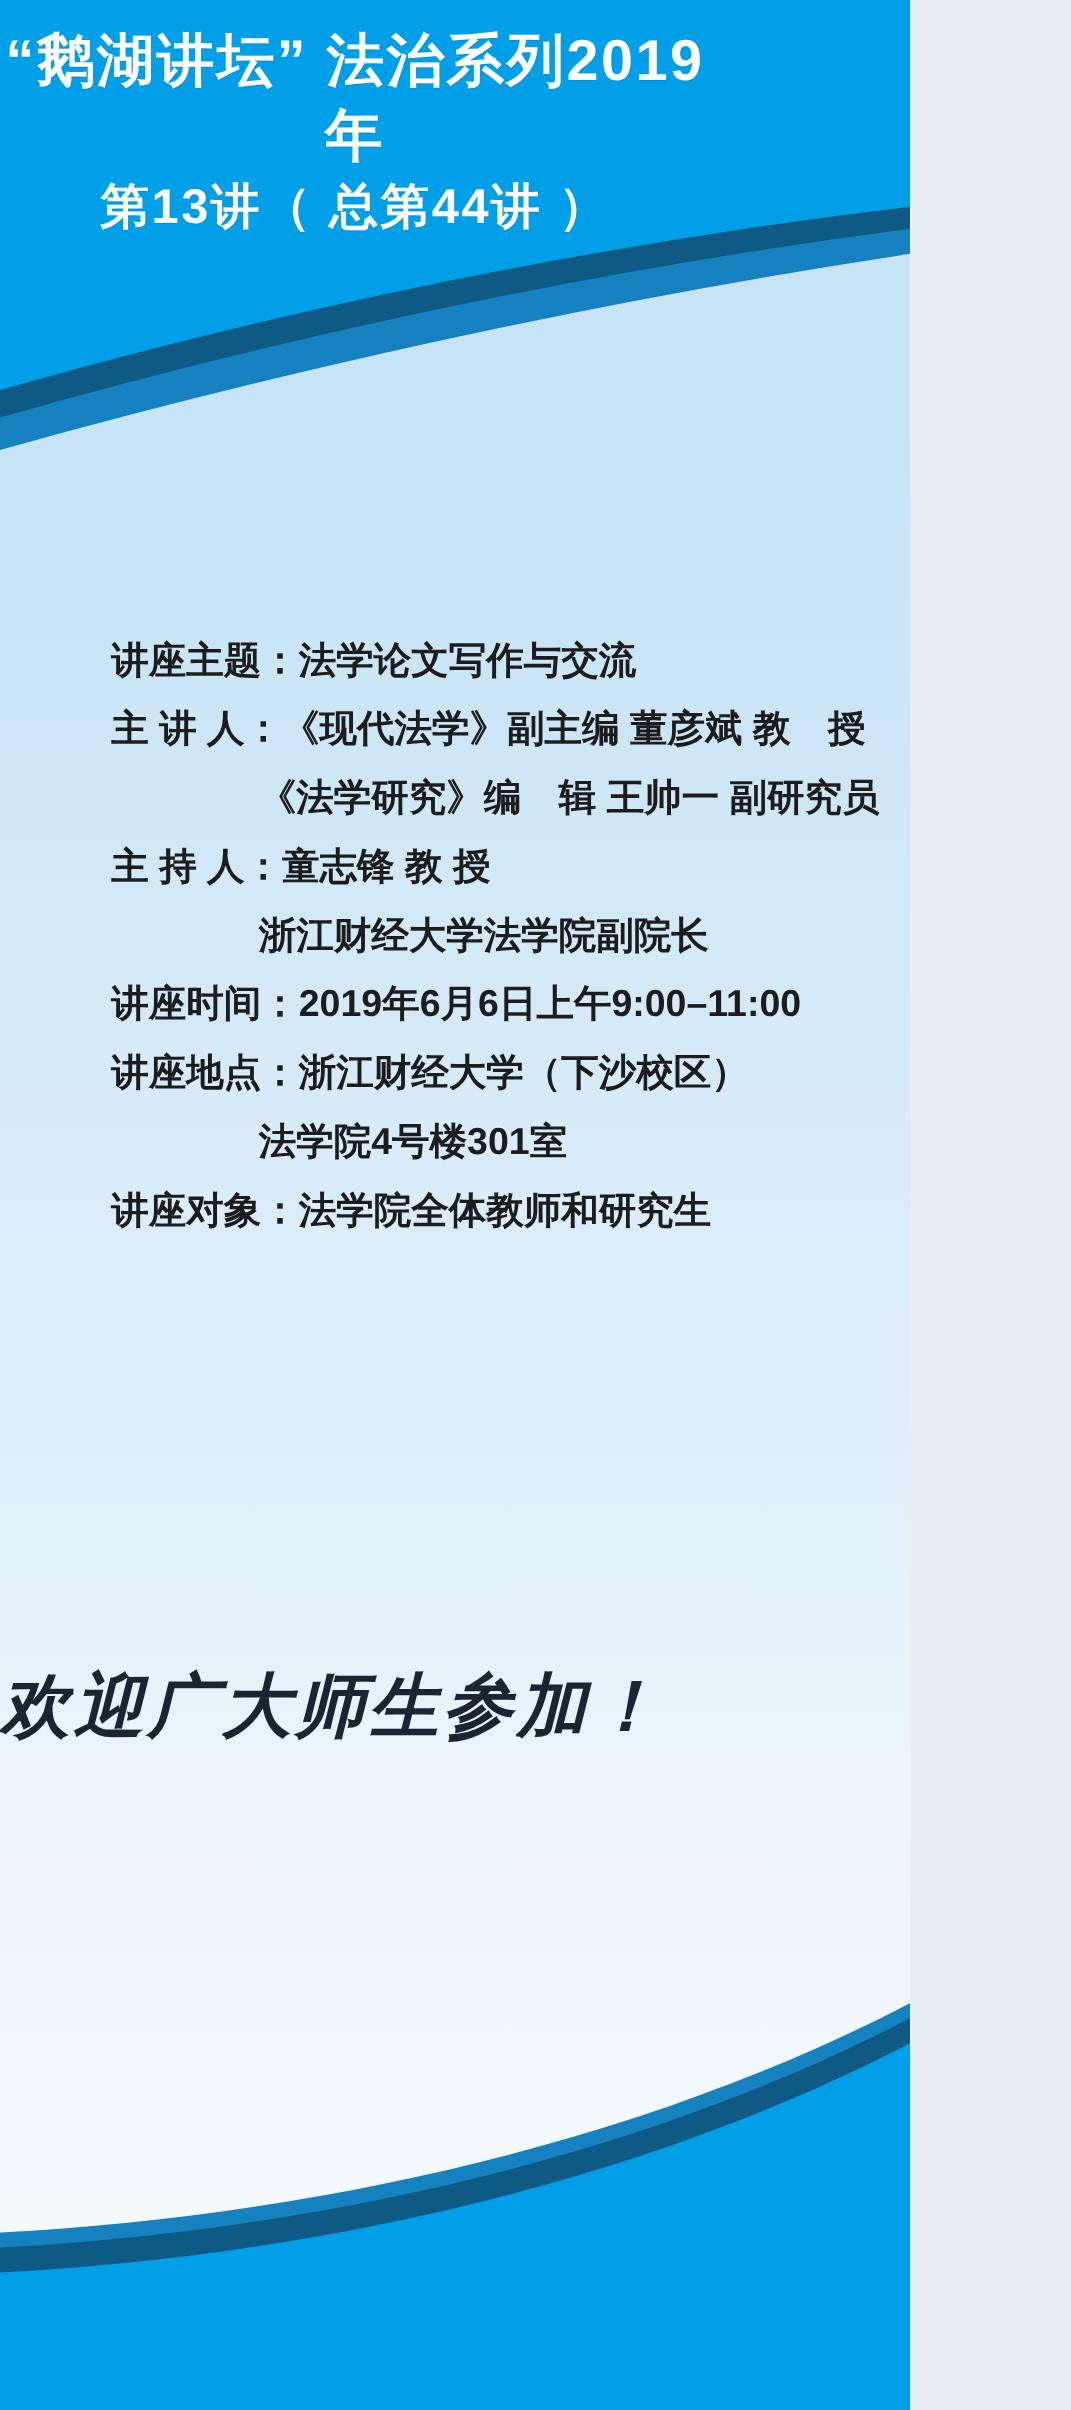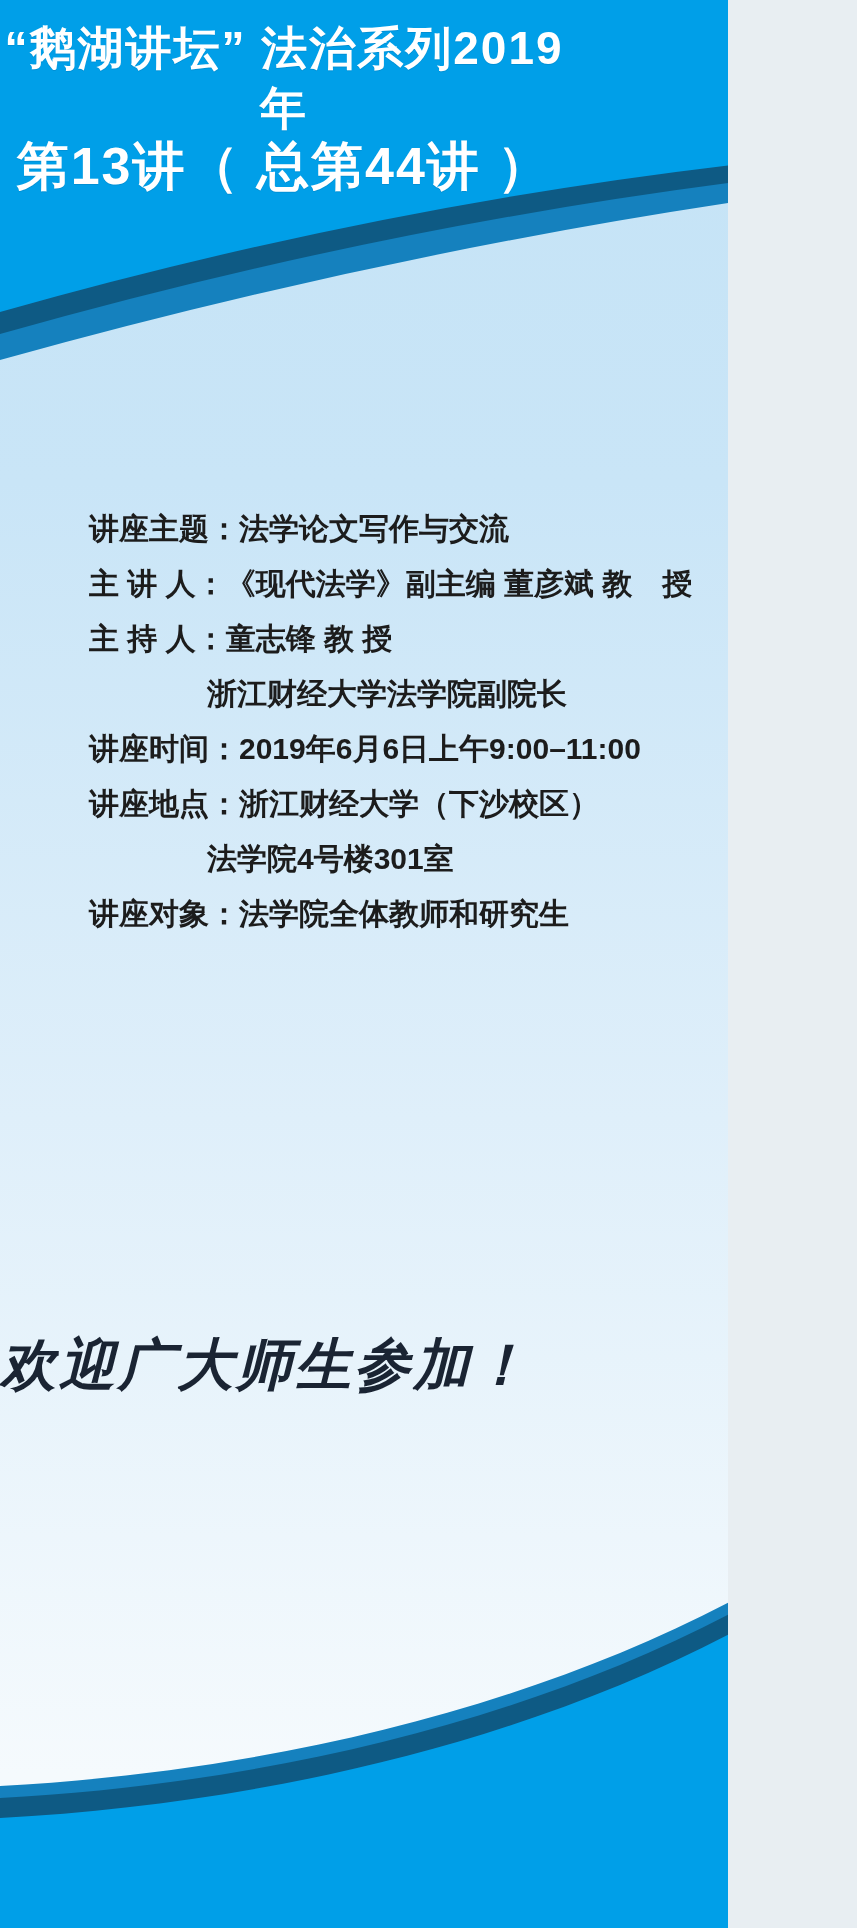--- a/index.html
+++ b/index.html
@@ -13,21 +13,21 @@
   .bg-svg{position:absolute;left:0;top:0;width:857px;height:1928px;display:block;}
   .header{
     position:absolute;top:18px;left:0;width:100%;
     box-sizing:border-box;padding-right:160px;
     text-align:center;color:#FFFFFF;
     font-weight:800;
     z-index:3;
   }
   .header .t1{font-size:46px;line-height:60px;letter-spacing:2px;
     text-shadow:0 1px 0 rgba(0,60,110,0.15);}
-  .header .t2{font-size:52px;line-height:56px;letter-spacing:2px;
+  .header .t2{font-size:39px;line-height:56px;letter-spacing:2px;
     text-shadow:0 1px 0 rgba(0,60,110,0.15);}
   .body-block{
     position:absolute;top:512px;left:57px;right:10px;z-index:3;
     color:#1C1C1C;font-weight:bold;
   }
   .bodyline{
     font-size:30px;line-height:34px;margin-bottom:21px;
     white-space:nowrap;
   }
   .bodyline .label{display:inline;margin-left:32px;}
@@ -72,20 +72,23 @@
     <div class="t2">第13讲（ 总第44讲 ）</div>
   </div>
 
   <div class="body-block">
     <div class="bodyline">
       <span class="label">讲座主题：</span><span class="content">法学论文写作与交流</span>
     </div>
     <div class="bodyline">
       <span class="label">主 讲 人：</span><span class="content">《现代法学》副主编 董彦斌 教　授</span>
     </div>
+    <div class="bodyline cont">
+      <span class="content">《法学研究》编　辑 王帅一 副研究员</span>
+    </div>
     <div class="bodyline">
       <span class="label">主 持 人：</span><span class="content">童志锋 教 授</span>
     </div>
     <div class="bodyline cont">
       <span class="content">浙江财经大学法学院副院长</span>
     </div>
     <div class="bodyline">
       <span class="label">讲座时间：</span><span class="content">2019年6月6日上午9:00–11:00</span>
     </div>
     <div class="bodyline">

